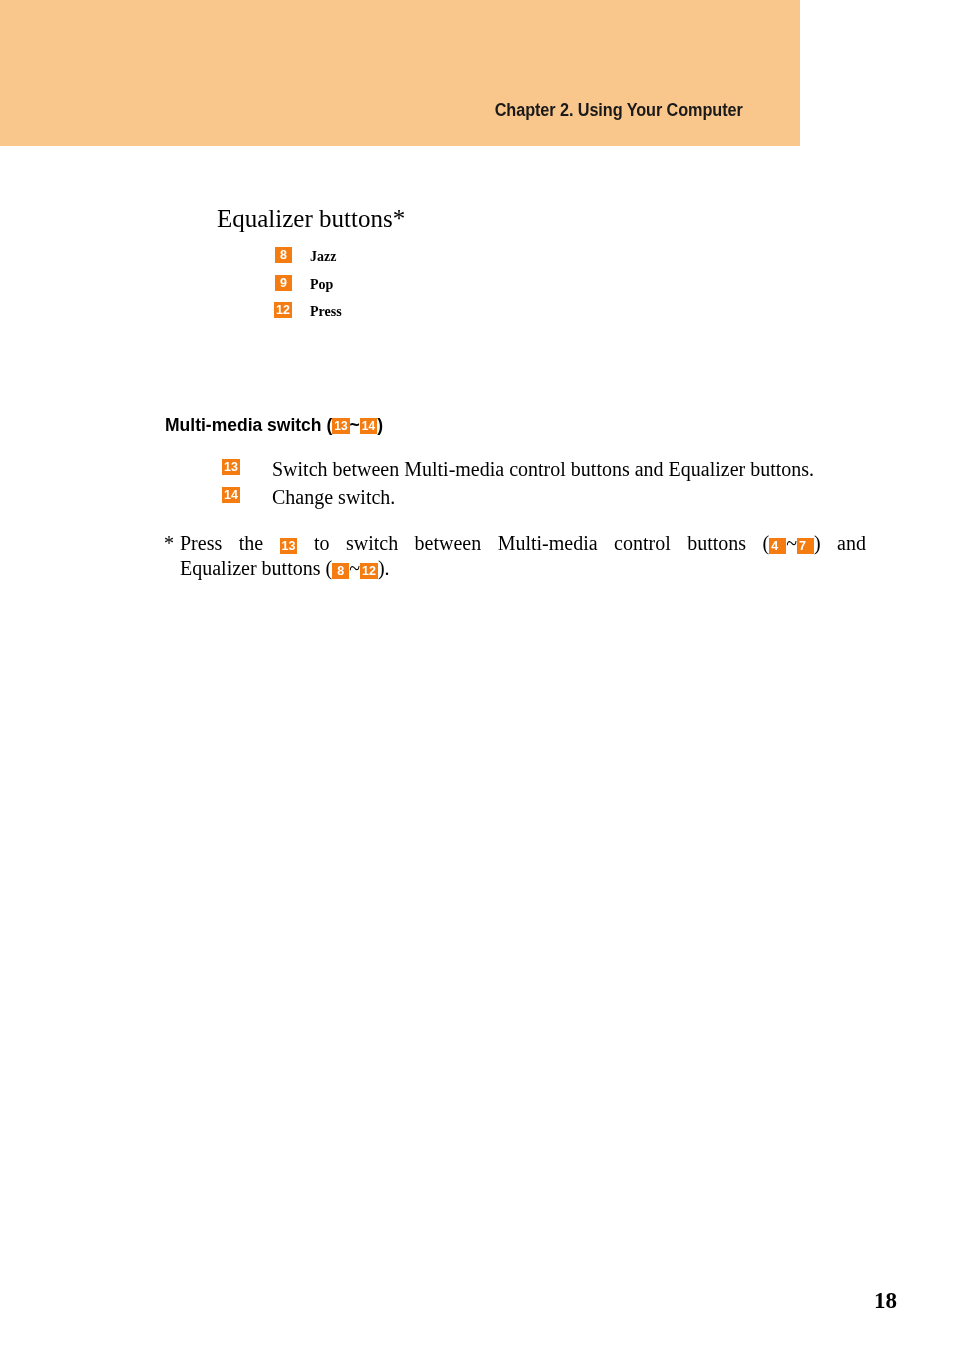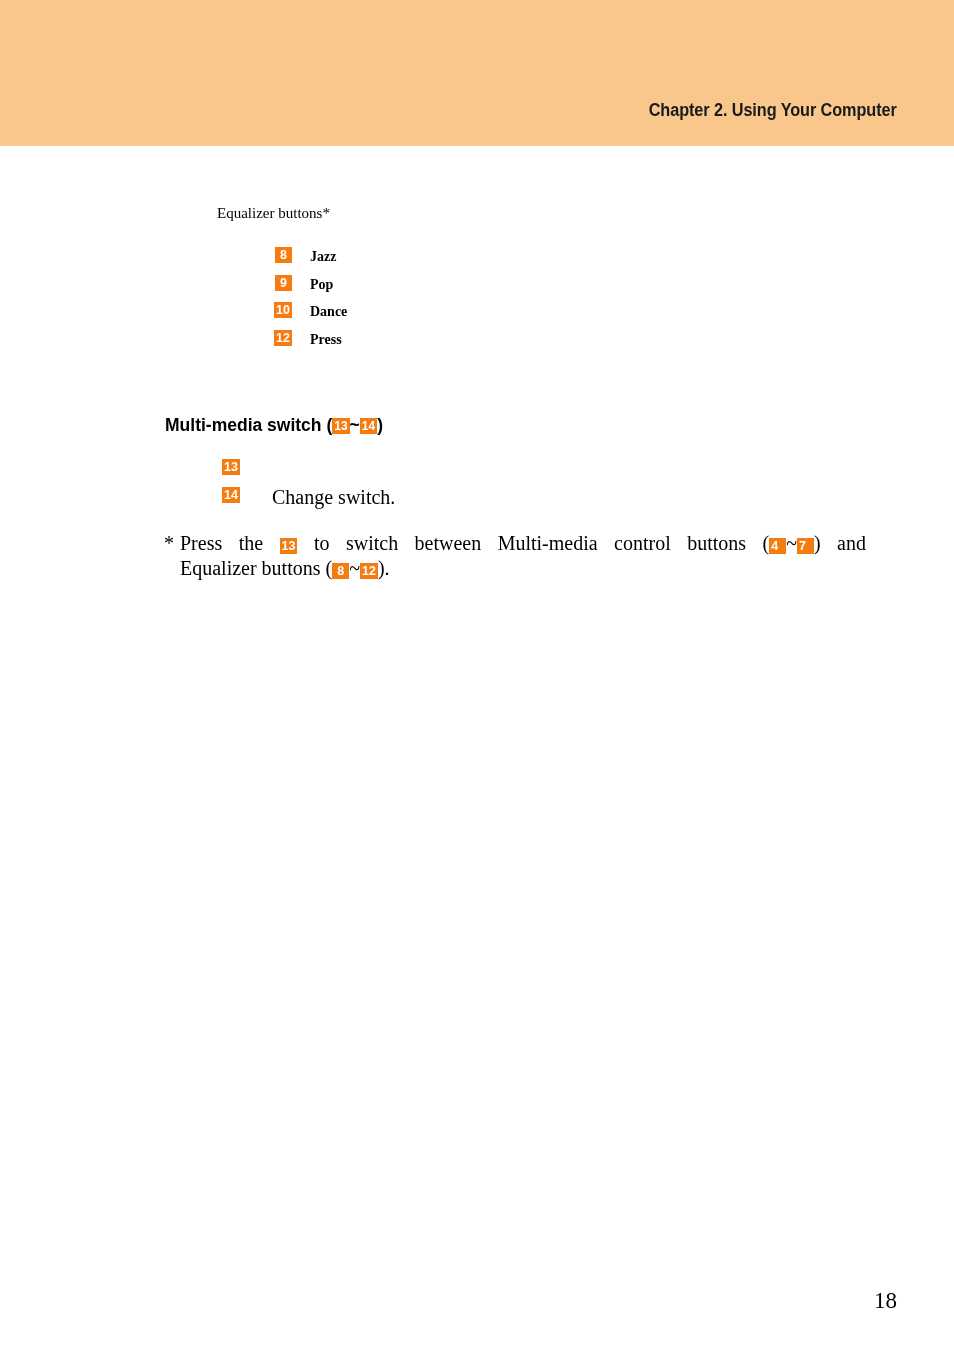--- a/index.html
+++ b/index.html
@@ -14,21 +14,21 @@
     color: #000000;
     position: relative;
     overflow: hidden;
   }
 
   
   .header-band {
     position: absolute;
     left: 0;
     top: 0;
-    width: 954px;
+    width: 800px;
     height: 146px;
     background: #f9c68c;
   }
   .header-title {
     position: absolute;
     right: 57px;
     top: 100px;
     font-family: "Liberation Sans", sans-serif;
     font-weight: bold;
     font-size: 17.5px;
@@ -44,21 +44,21 @@
     position: absolute;
     left: 0;
     top: 146px;
     width: 954px;
   }
 
   .section-intro {
     position: absolute;
     left: 217px;
     top: 58px;
-    font-size: 15px;
+    font-size: 25px;
     line-height: 1.2;
     white-space: nowrap;
   }
 
   
   .badge {
     display: inline-block;
     background: #f57c11;
     color: #ffffff;
     font-family: "Liberation Sans", sans-serif;
@@ -173,21 +173,21 @@
   .footnote .badge {
     font-size: 12.5px;
   }
 
   
   .page-number {
     position: absolute;
     right: 57px;
     bottom: 38px;
     font-size: 23px;
-    font-weight: normal;
+    font-weight: bold;
     color: #000000;
   }
 </style>
 </head>
 <body>
 
 <div class="header-band">
   <div class="header-title">Chapter 2. Using Your Computer</div>
 </div>
 
@@ -204,26 +204,20 @@
       <span class="eq-label">Jazz</span>
     </div>
 
     <div class="eq-row">
       <span class="eq-badge-cell">
         <span class="badge">9</span>
       </span>
       <span class="eq-label">Pop</span>
     </div>
 
-    <div class="eq-row">
-      <span class="eq-badge-cell">
-        <span class="badge">10</span>
-      </span>
-      <span class="eq-label">Dance</span>
-    </div>
 
 
     <div class="eq-row">
       <span class="eq-badge-cell">
         <span class="badge">12</span>
       </span>
       <span class="eq-label">Press</span>
     </div>
 
   </div>
@@ -231,20 +225,21 @@
   <div class="mm-heading">
     <span>Multi-media switch (</span><span class="badge badge-inline">13</span><span>~</span><span class="badge badge-inline">14</span><span>)</span>
   </div>
 
   <div class="mm-list">
 
     <div class="mm-row">
       <span class="mm-badge-cell">
         <span class="badge">13</span>
       </span>
+      <span class="mm-text">Switch between Multi-media control buttons and Equalizer buttons.</span>
     </div>
 
     <div class="mm-row">
       <span class="mm-badge-cell">
         <span class="badge">14</span>
       </span>
       <span class="mm-text">Change switch.</span>
     </div>
 
   </div>

